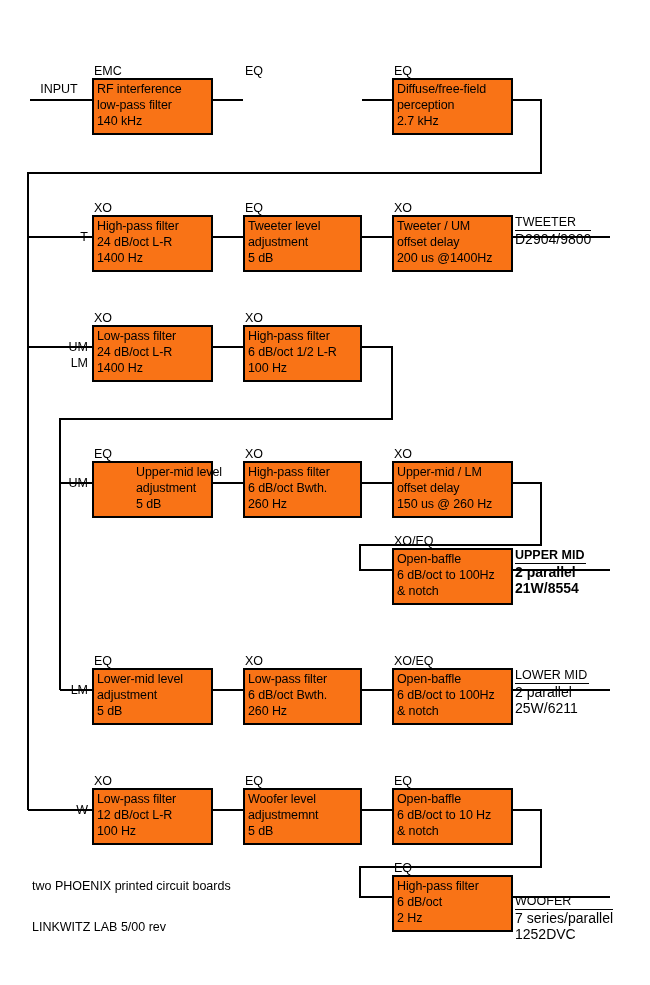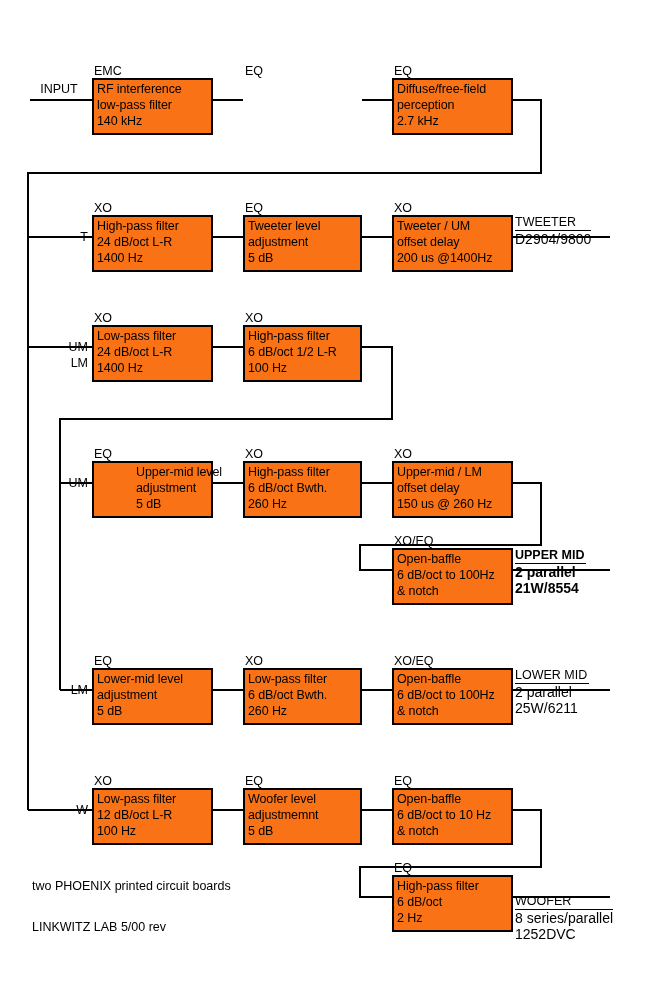--- a/index.html
+++ b/index.html
@@ -274,20 +274,20 @@
   </div>
 
   <div class="cap" style="left:394px;top:862px;">EQ</div>
   <div class="blk" style="left:392px;top:875px;width:121px;height:57px;">
     <div class="ln">High-pass filter</div>
     <div class="ln">6 dB/oct</div>
     <div class="ln">2 Hz</div>
   </div>
   <div class="drv" style="left:515px;top:874px;margin-top:19px;">
     <span class="dname">WOOFER</span>
-    <span class="dln">8 series/parallel</span>
+    <span class="dln">7 series/parallel</span>
     <span class="dln">1252DVC</span>
   </div>
 
   <div class="note" style="left:32px;top:878px;">two PHOENIX printed circuit boards</div>
   <div class="note" style="left:32px;top:919px;">LINKWITZ LAB   5/00 rev</div>
 
 </div>
 
 </body></html>

